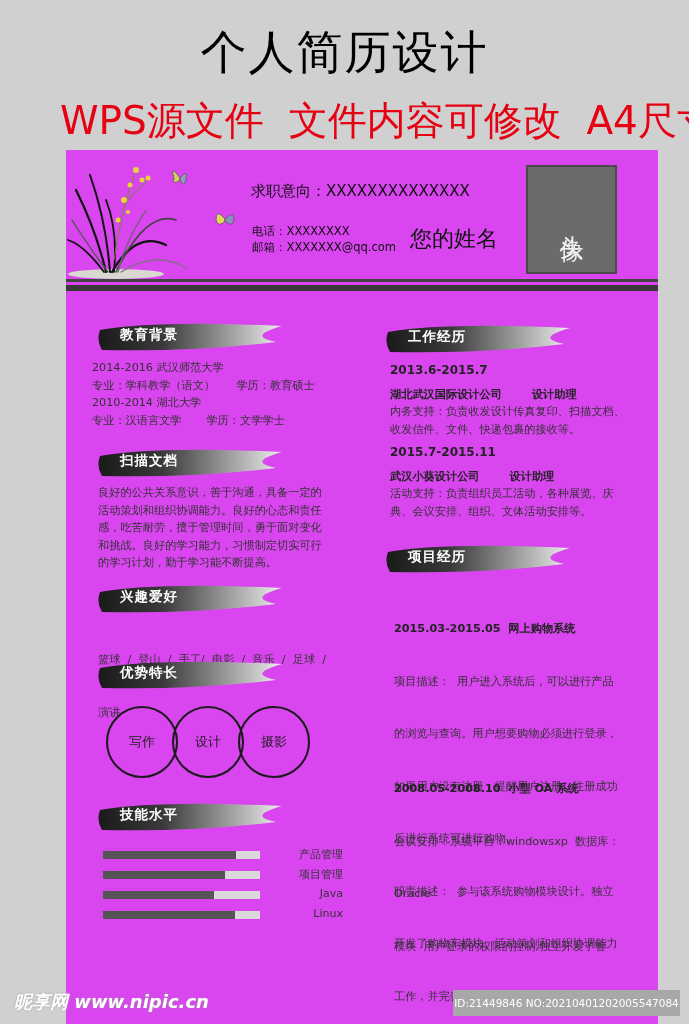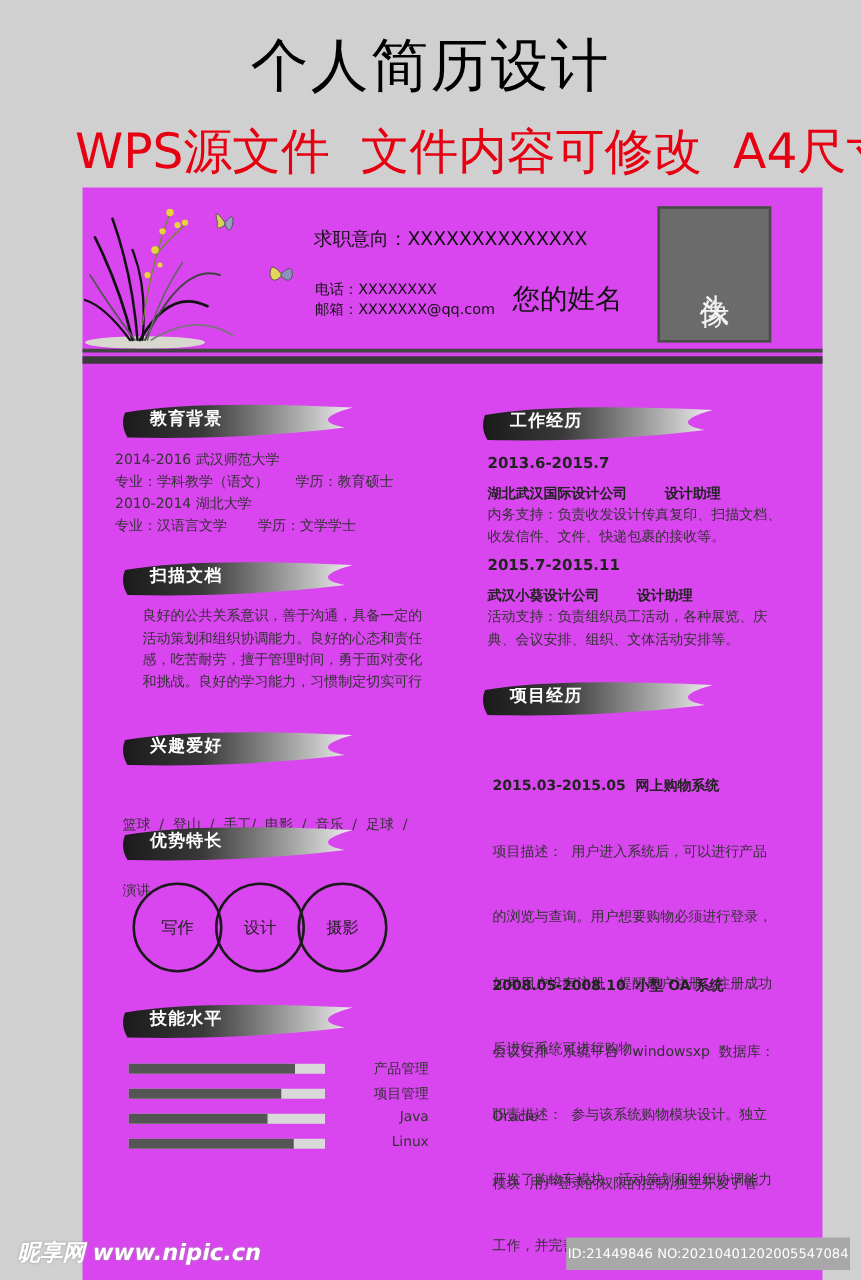--- a/index.html
+++ b/index.html
@@ -150,25 +150,26 @@
     <div>2010-2014  湖北大学</div>
     <div style="white-space:pre">专业：汉语言文学       学历：文学学士</div>
   </div>
 
   <div class="sec-head" style="left:30px;top:294px">
     <svg width="190" height="36" viewBox="0 0 190 36">
       <path d="M4 12 Q60 2 186 8 Q150 18 180 24 Q100 34 6 32 Q0 22 4 12 Z" fill="url(#ib1)"></path>
     </svg>
     <span class="label">扫描文档</span>
   </div>
-  <div class="txt" style="left:48px;top:334px;width:250px">
+  <div class="txt" style="left:32px;top:334px;width:250px">
     <div>良好的公共关系意识，善于沟通，具备一定的</div>
     <div>活动策划和组织协调能力。良好的心态和责任</div>
     <div>感，吃苦耐劳，擅于管理时间，勇于面对变化</div>
     <div>和挑战。良好的学习能力，习惯制定切实可行</div>
+    <div>的学习计划，勤于学习能不断提高。</div>
   </div>
 
   <div class="sec-head" style="left:30px;top:430px">
     <svg width="190" height="36" viewBox="0 0 190 36">
       <path d="M4 12 Q60 2 186 8 Q150 18 180 24 Q100 34 6 32 Q0 22 4 12 Z" fill="url(#ib1)"></path>
     </svg>
     <span class="label">兴趣爱好</span>
   </div>
   <div class="txt" style="left:32px;top:466px;width:260px;white-space:pre">
     <div>篮球  /  登山  /  手工/  电影  /  音乐  /  足球  /</div>

